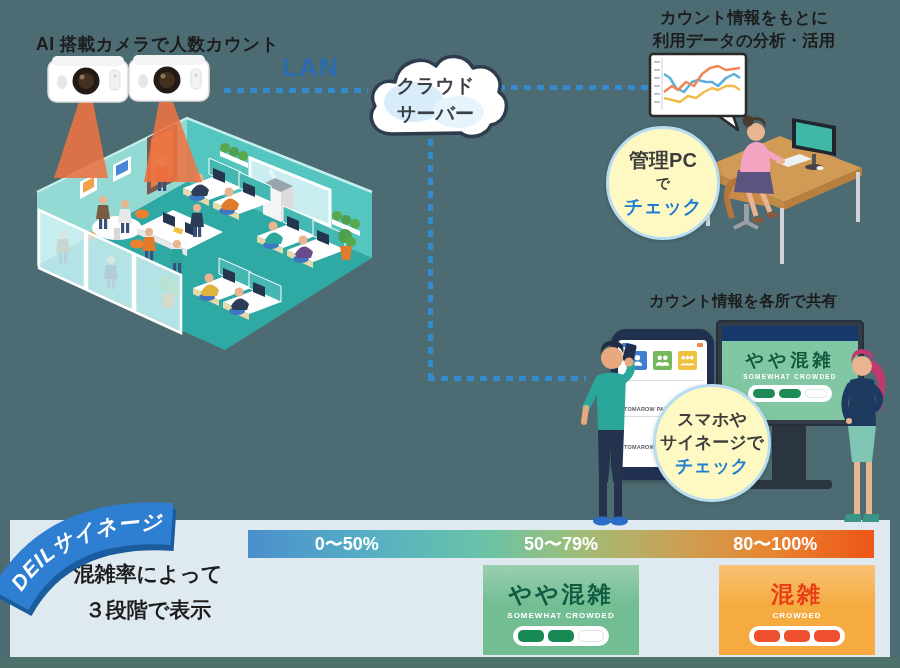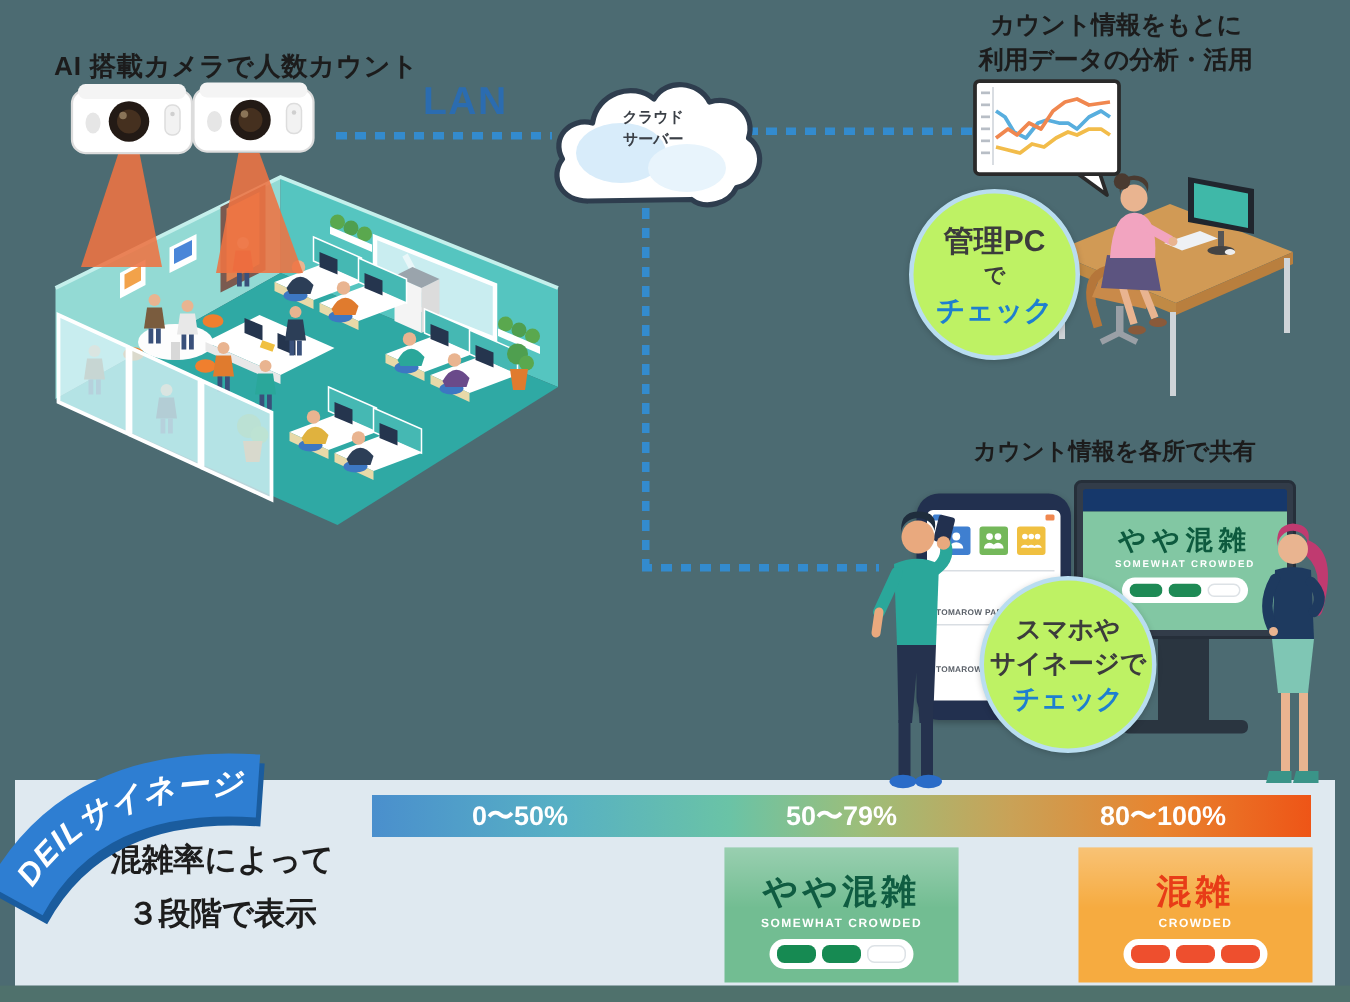--- a/index.html
+++ b/index.html
@@ -8,28 +8,28 @@
          font-family:"Liberation Sans","DejaVu Sans",sans-serif;background:#4c6b72;}
   .abs{position:absolute;}
   svg{position:absolute;overflow:visible;}
 
   
   .sec-title{font-weight:bold;color:#1c1c1c;letter-spacing:0.5px;}
   .camera-title{left:36px;top:32px;font-size:17.5px;}
   .lan-label{left:282px;top:52px;font-size:26px;font-weight:800;color:#2b6cb0;letter-spacing:1px;}
   .dash-h{height:5px;background:repeating-linear-gradient(90deg,#338bce 0 7px,transparent 7px 13px);}
   .dash-v{width:5px;background:repeating-linear-gradient(180deg,#338bce 0 7px,transparent 7px 13px);}
-  .cloud-label{left:388px;top:72px;width:95px;text-align:center;font-size:10px;
+  .cloud-label{left:388px;top:72px;width:95px;text-align:center;font-size:19px;
                font-weight:bold;color:#3a3f46;line-height:1.45;z-index:6;}
   .analysis-title{left:608px;top:6px;width:272px;text-align:center;font-size:16.5px;
                   font-weight:bold;color:#1c1c1c;line-height:1.4;}
   .share-title{left:628px;top:291px;width:230px;text-align:center;font-size:15.5px;
                font-weight:bold;color:#1c1c1c;}
 
-  .bubble-circle{background:#bef264;border:3px solid #b9ddf0;border-radius:50%;
+  .bubble-circle{background:#fef9c3;border:3px solid #b9ddf0;border-radius:50%;
                  display:flex;flex-direction:column;align-items:center;justify-content:center;
                  text-align:center;z-index:9;box-shadow:0 1px 4px rgba(0,0,0,.18);}
   .admin-circle{left:606px;top:126px;width:114px;height:114px;}
   .mobile-circle{left:653px;top:384px;width:118px;height:118px;}
   .circ-l1{font-size:20px;font-weight:bold;color:#3c3c3c;}
   .circ-l2{font-size:14px;font-weight:bold;color:#3c3c3c;margin:1px 0;}
   .circ-accent{font-size:19px;font-weight:bold;color:#1e7fd0;}
   .mobile-circle .circ-l1,.mobile-circle .circ-l2{font-size:17px;}
   .mobile-circle .circ-accent{font-size:18px;}
 

